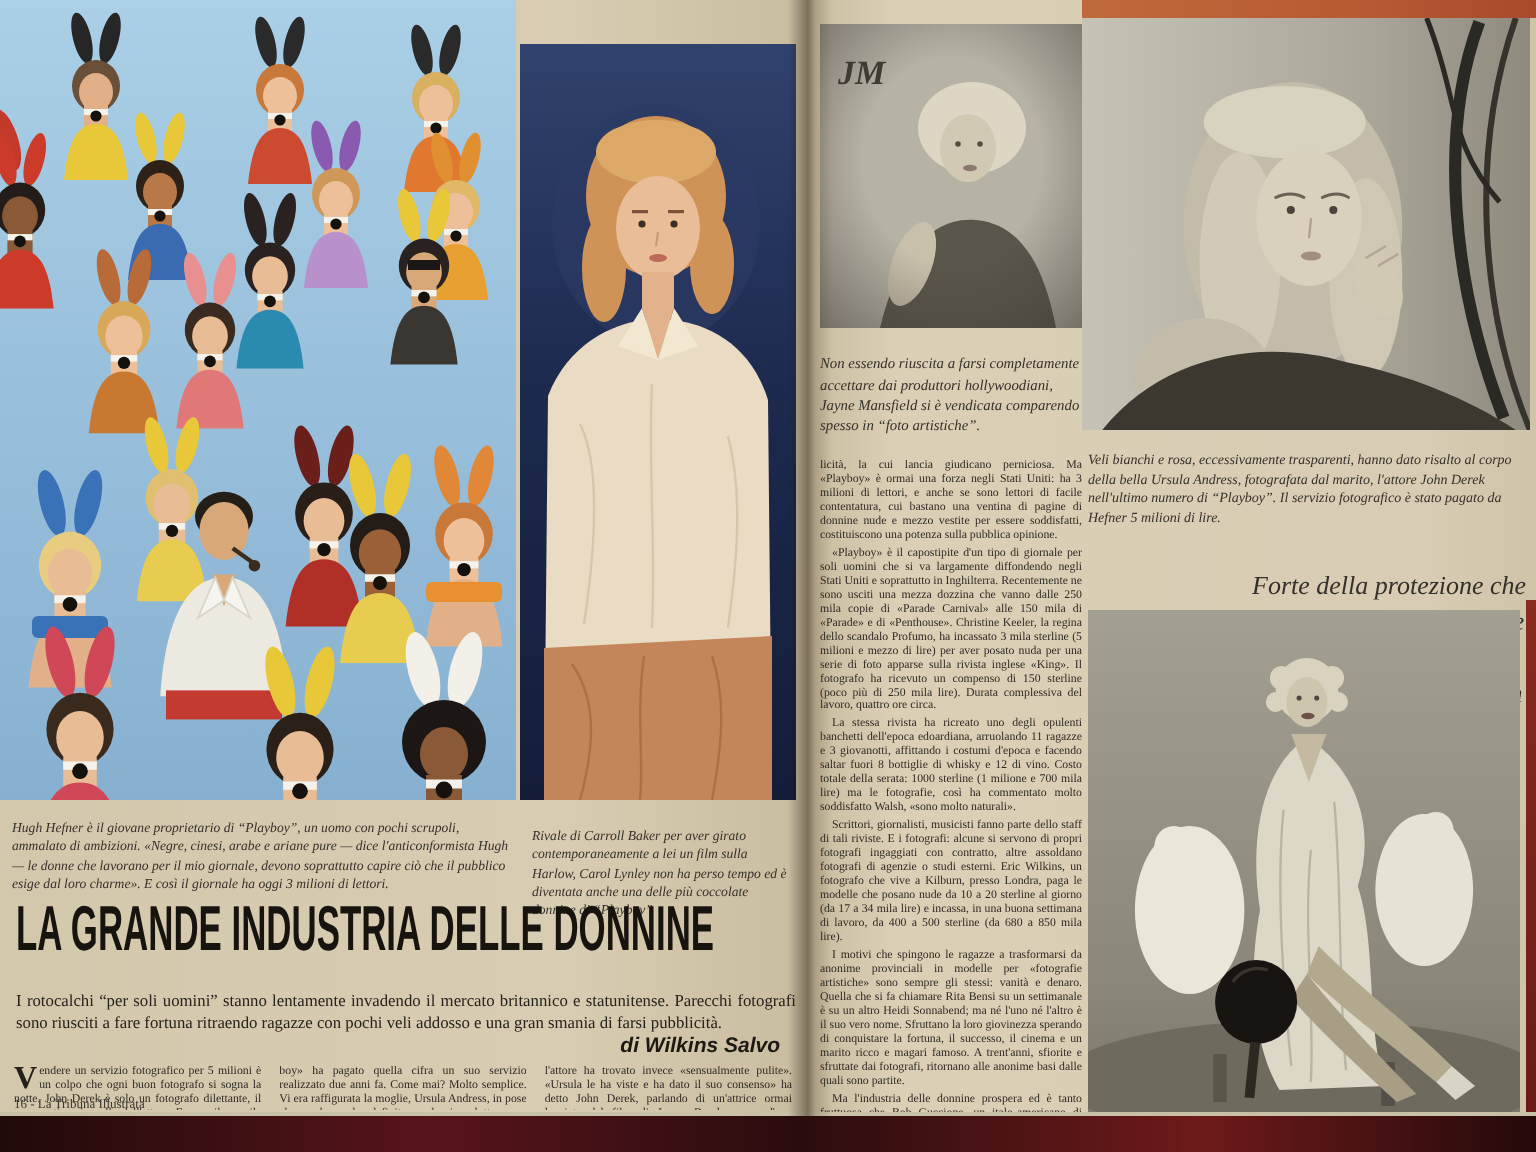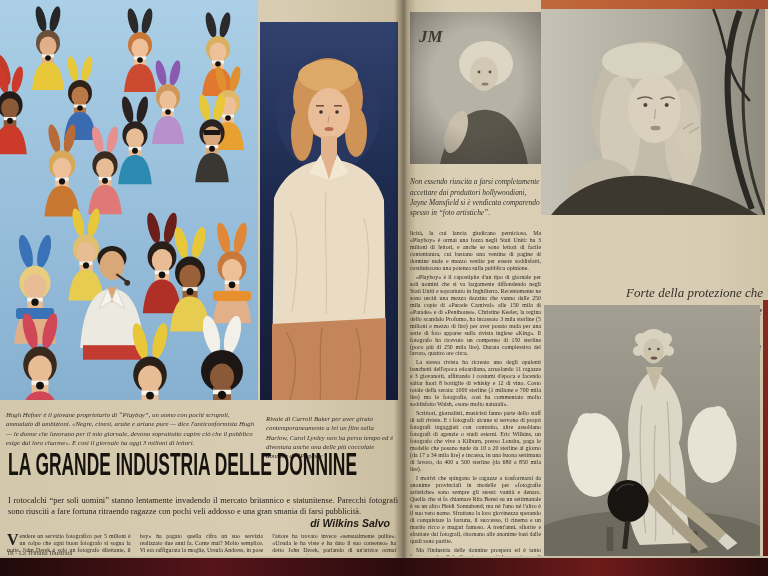--- a/index.html
+++ b/index.html
@@ -227,20 +227,21 @@
           <circle cx="103" cy="96" r="2" fill="#4a443c"></circle>
           <circle cx="124" cy="96" r="2" fill="#4a443c"></circle>
           <path d="M113,100 L112,110" stroke="#b0a490" stroke-width="1.2" fill="none"></path>
           <ellipse cx="113" cy="119" rx="5" ry="2.3" fill="#a08e80"></ellipse>
           <ellipse cx="146" cy="134" rx="11" ry="17" fill="#d2c9b4" transform="rotate(-25 146 134)"></ellipse>
           <path d="M140,120 L150,114 M146,124 L156,118" stroke="#b0a692" stroke-width="1.2" fill="none"></path>
           <path d="M10,206 C40,168 90,160 130,172 C160,178 190,190 214,206 Z" fill="#3c382f"></path>
         </svg>
       </div>
 
+      <p class="cap ursula-cap">Veli bianchi e rosa, eccessivamente trasparenti, hanno dato risalto al corpo della bella Ursula Andress, fotografata dal marito, l'attore John Derek nell'ultimo numero di “Playboy”. Il servizio fotografico è stato pagato da Hefner 5 milioni di lire.</p>
       <p class="cap baker-cap">Forte della protezione che da un anno a questa parte le viene da Hollywood, Carroll Baker ha citato in causa Hugh Hefner dopo che volontariamente aveva posato per la sua rivista.</p>
 
       <div class="photo" style="left:140px;right:8px;top:305px;height:251px;">
         <svg viewBox="0 0 221 251" preserveAspectRatio="none">
           <defs>
             <linearGradient id="bg2" x1="0" y1="0" x2="0" y2="1">
               <stop offset="0" stop-color="#a39f93"></stop>
                 <stop offset="0.75" stop-color="#8a8679"></stop>
                 <stop offset="1" stop-color="#7c786c"></stop>
             </linearGradient>

